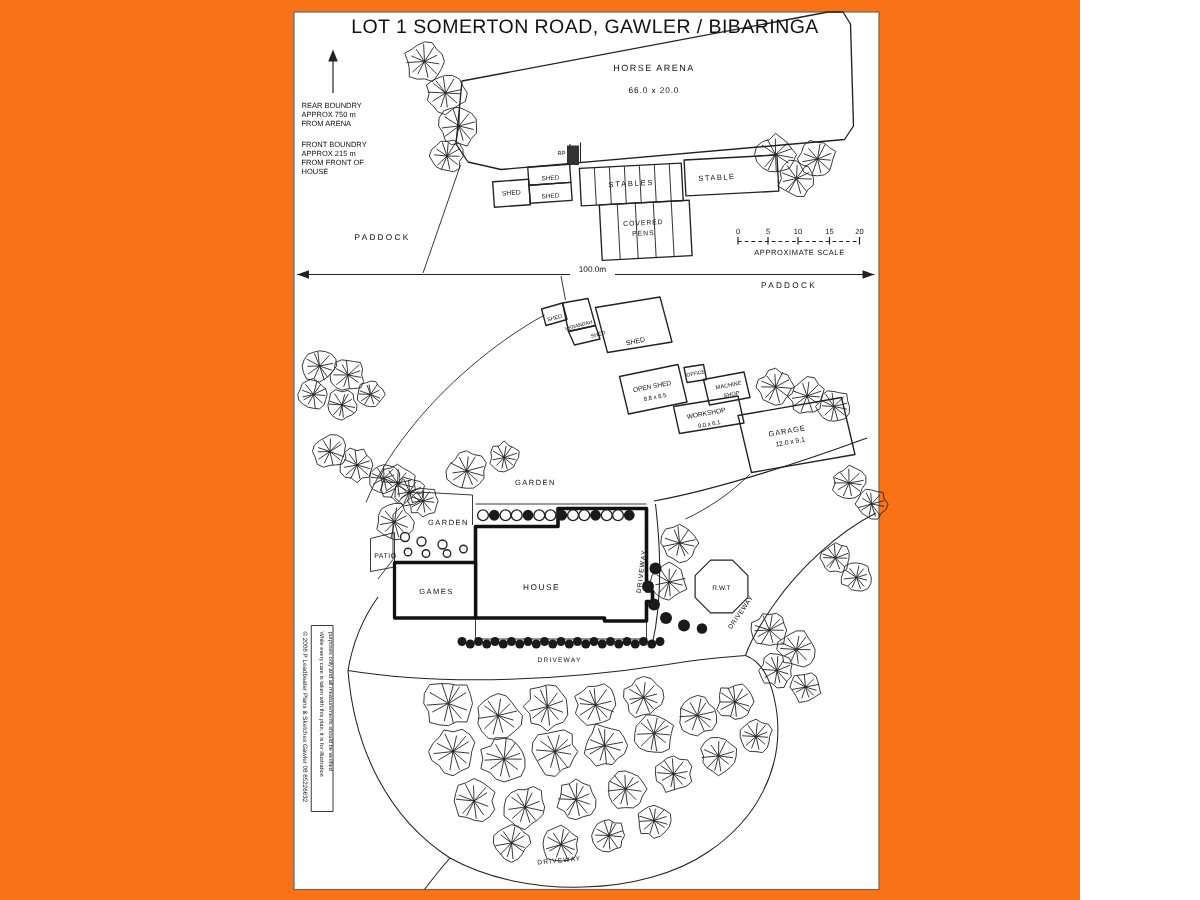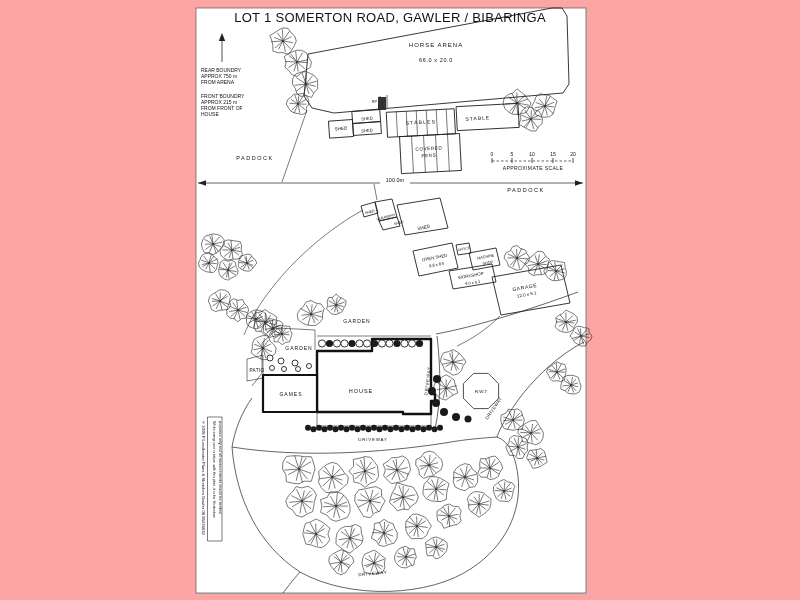--- a/index.html
+++ b/index.html
@@ -1,16 +1,16 @@
 <!DOCTYPE html>
 <html><head>
 <meta charset="utf-8">
 <style>
   html,body{margin:0;padding:0;background:#fff;}
-  .stage{position:relative;width:800px;height:600px;background:#fca5a5;overflow:hidden;
+  .stage{position:relative;width:720px;height:600px;background:#f97316;overflow:hidden;
          font-family:"Liberation Sans",sans-serif;text-decoration:underline;}
   svg{position:absolute;left:0;top:0;}
   svg text{fill:#111;font-family:"Liberation Sans",sans-serif;}
 </style>
 </head>
 <body>
 
 <div class="stage">
 <svg width="800" height="600" viewBox="0 0 800 600">
 

